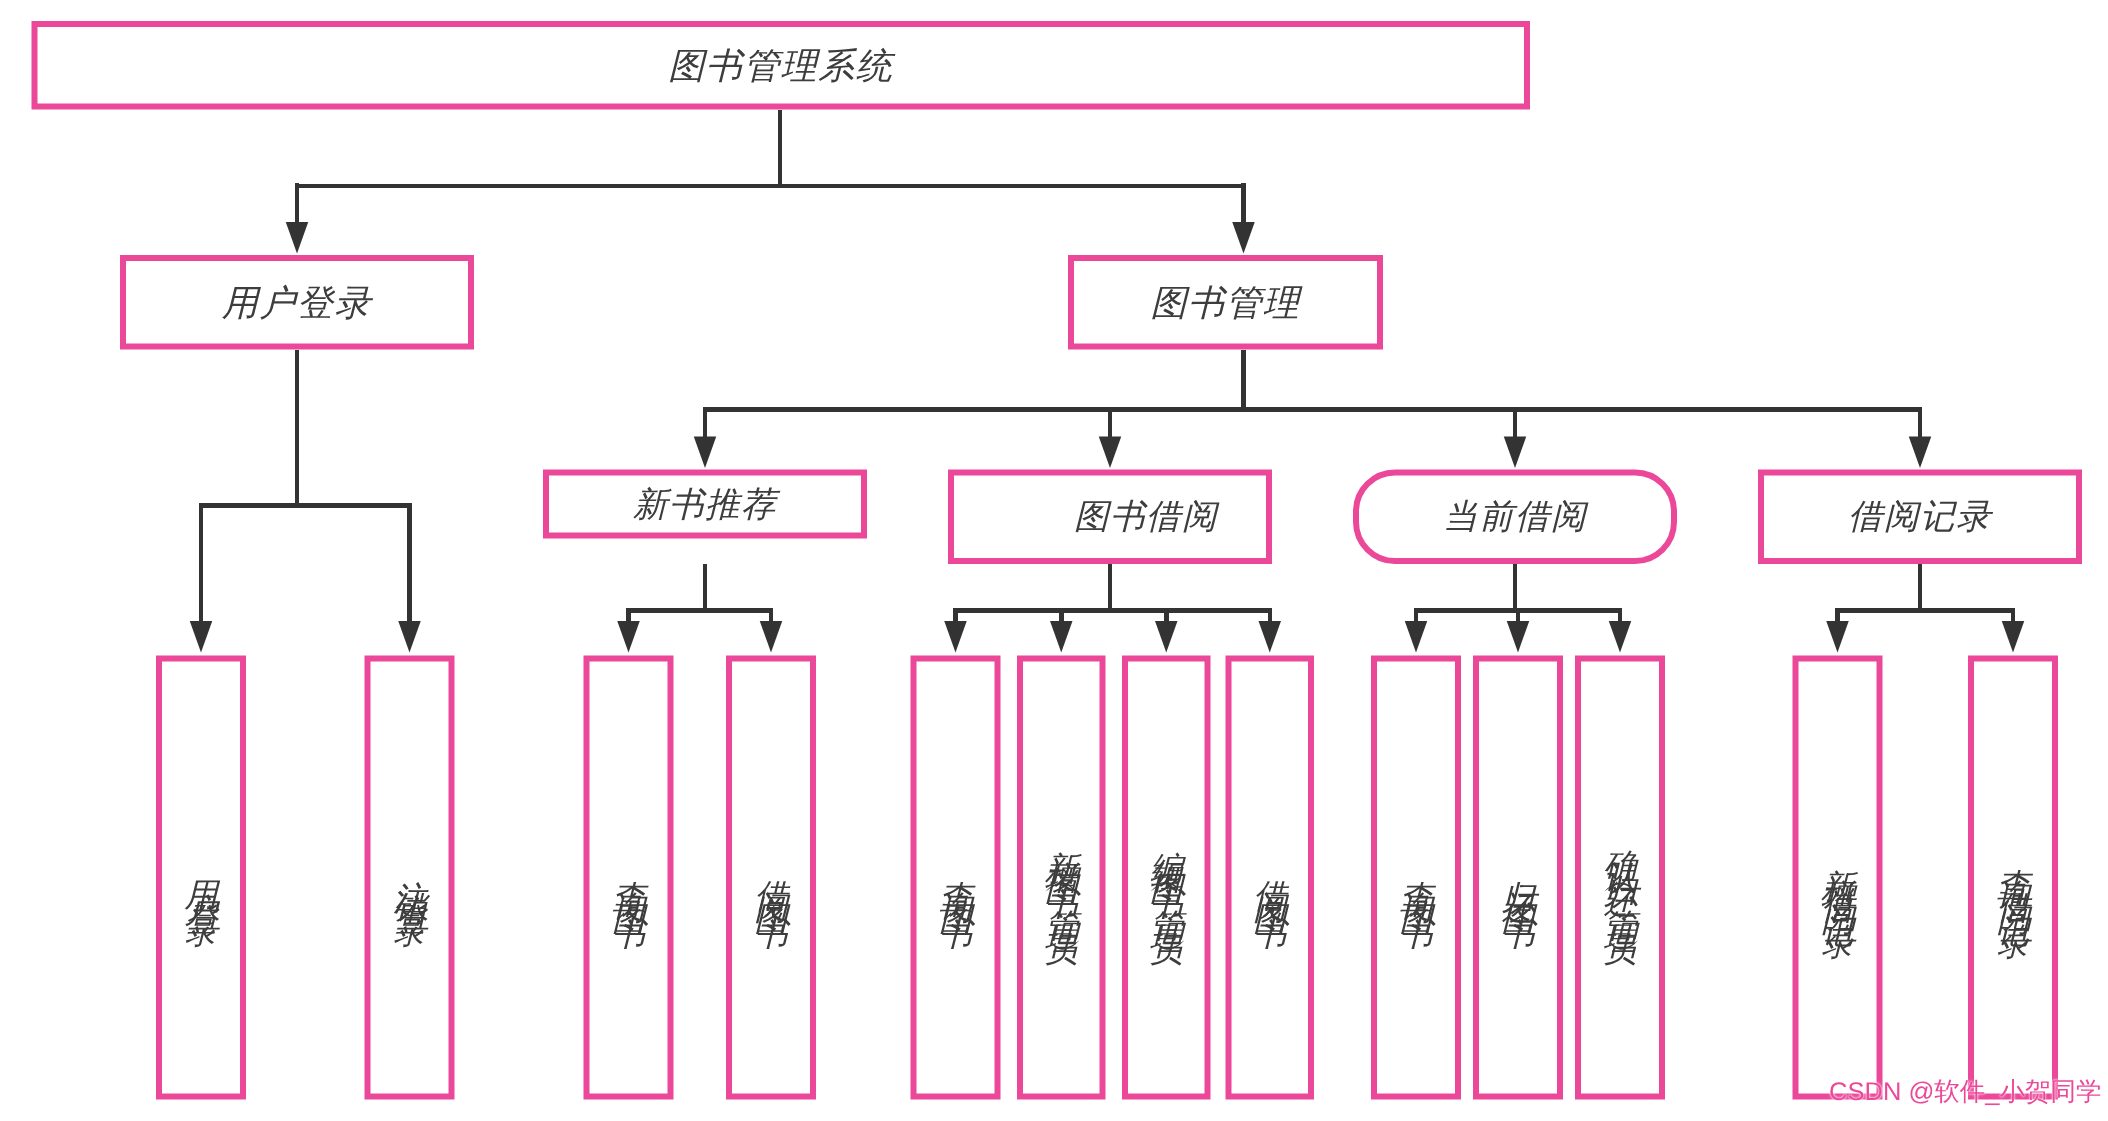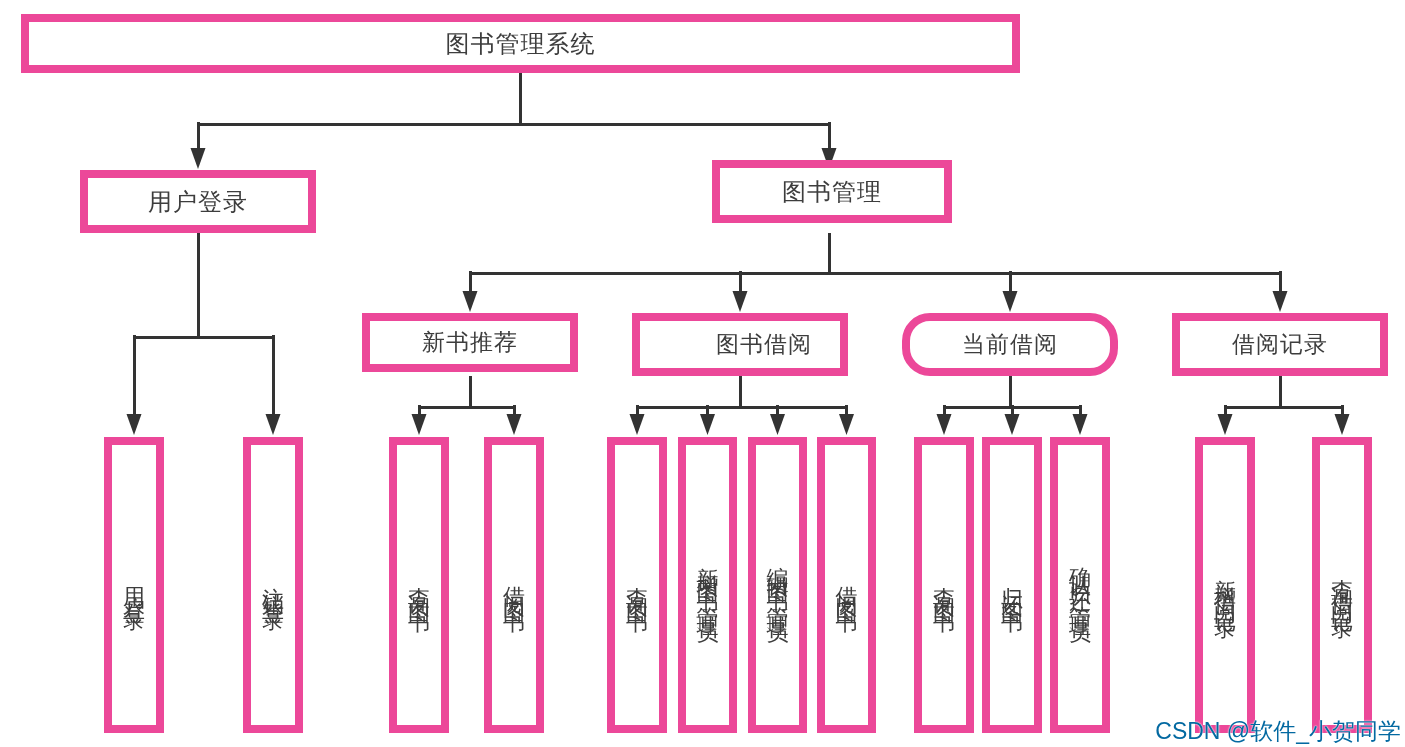--- a/index.html
+++ b/index.html
@@ -7,44 +7,45 @@
     position:relative;
     width:1405px;height:747px;
     background:#ffffff;
     font-family:"Liberation Sans", sans-serif;
     overflow:hidden;
   }
   svg.wires{position:absolute;left:0;top:0;z-index:1;}
   .node{
     position:absolute;
     box-sizing:border-box;
-    border:8px solid #ec4899;
+    border:4px solid #ec4899;
     background:#ffffff;
     color:#3d3d3d;
     display:flex;
     align-items:center;
     justify-content:center;
     z-index:2;
+    font-style:italic;
   }
   .node.h{font-size:24px;letter-spacing:1px;}
   .node.lvl3{font-size:23px;}
   .node.v{
     writing-mode:vertical-rl;
     text-orientation:mixed;
     font-size:22px;
     letter-spacing:8px;
     line-height:1;
   }
   .watermark{
     position:absolute;
     z-index:3;
     right:4px;
     top:716px;
-    font-size:23px;
-    color:#0369a1;
+    font-size:17px;
+    color:#ec4899;
     text-shadow:0 0 2px #ffffff, 0 0 1px #ffffff;
     white-space:nowrap;
   }
 </style>
 </head>
 <body>
 
 <div class="stage">
 
   <svg class="wires" width="1405" height="747" viewBox="0 0 1405 747">
@@ -83,23 +84,23 @@
       <polygon points="1004.5,414 1019.5,414 1012,435"></polygon>
       <polygon points="1072.5,414 1087.5,414 1080,435"></polygon>
       <polygon points="1217.5,414 1232.5,414 1225,435"></polygon>
       <polygon points="1334.5,414 1349.5,414 1342,435"></polygon>
     </g>
   </svg>
 
   <div class="node h" style="left:21px;top:14px;width:999px;height:59px;">图书管理系统</div>
 
   <div class="node h" style="left:80px;top:170px;width:236px;height:63px;">用户登录</div>
-  <div class="node h" style="left:712px;top:160px;width:240px;height:63px;">图书管理</div>
+  <div class="node h" style="left:712px;top:170px;width:210px;height:63px;">图书管理</div>
 
-  <div class="node h lvl3" style="left:362px;top:313px;width:216px;height:59px;">新书推荐</div>
+  <div class="node h lvl3" style="left:362px;top:313px;width:216px;height:46px;">新书推荐</div>
   <div class="node h lvl3" style="left:632px;top:313px;width:216px;height:63px;padding-left:48px;">图书借阅</div>
   <div class="node h lvl3" style="left:902px;top:313px;width:216px;height:63px;border-radius:28px;">当前借阅</div>
   <div class="node h lvl3" style="left:1172px;top:313px;width:216px;height:63px;">借阅记录</div>
 
   <div class="node v" style="left:104px;top:437px;width:60px;height:296px;">用户登录</div>
   <div class="node v" style="left:243px;top:437px;width:60px;height:296px;">注销登录</div>
 
   <div class="node v" style="left:389px;top:437px;width:60px;height:296px;">查询图书</div>
   <div class="node v" style="left:484px;top:437px;width:60px;height:296px;">借阅图书</div>
 

